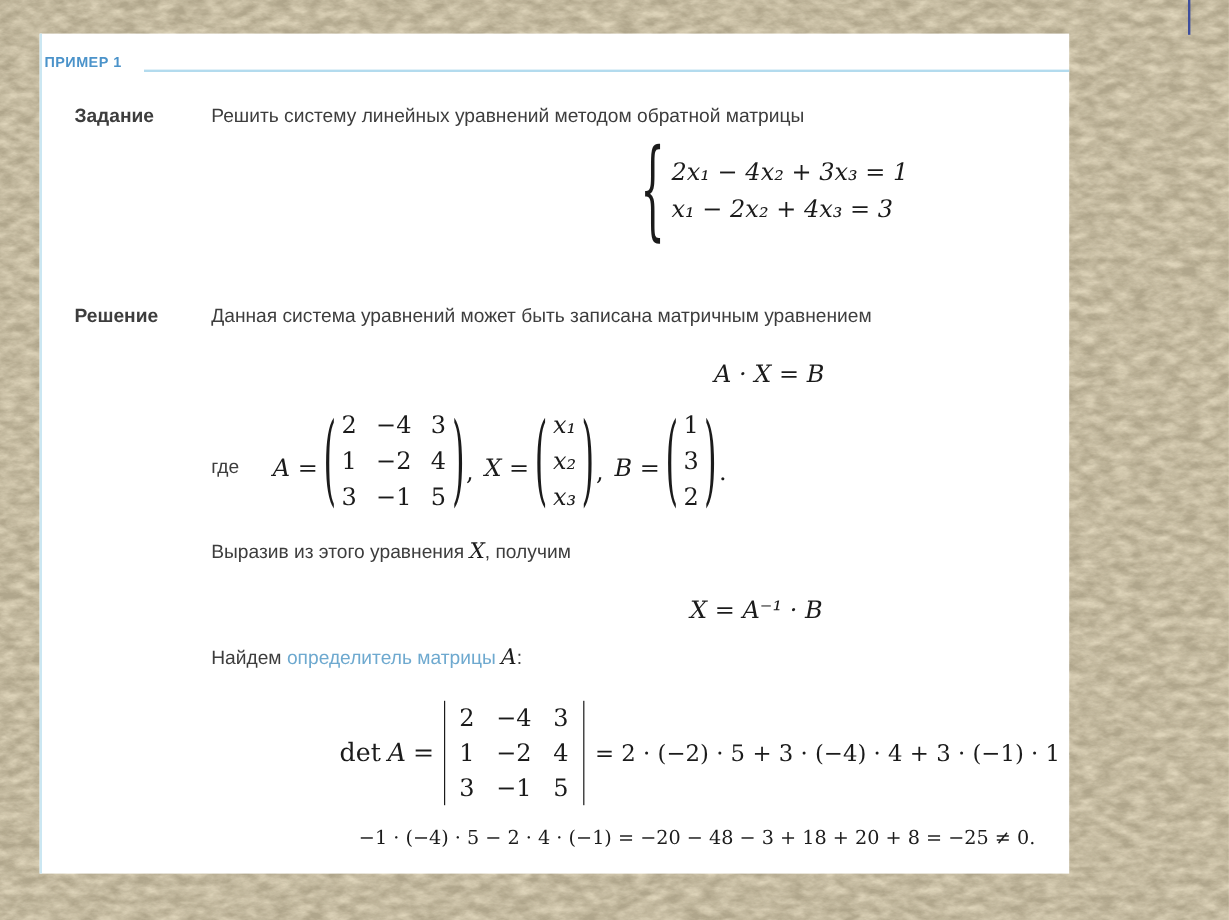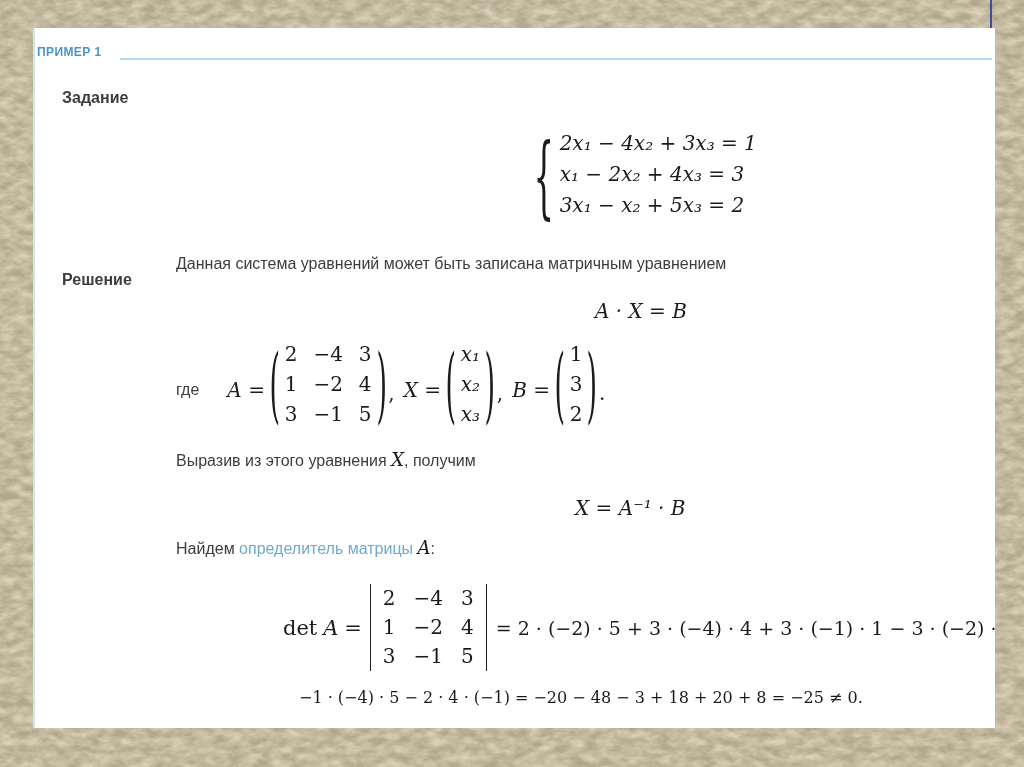--- a/index.html
+++ b/index.html
@@ -9,21 +9,21 @@
     overflow: hidden;
     background: #d8ceb2;
     font-family: "Liberation Sans", sans-serif;
   }
   .texture { position: absolute; left: 0; top: 0; display: block; }
   .frame-line {
     position: absolute; left: 990px; top: 0; width: 2px; height: 29px;
     background: #3e4e9c;
   }
   .panel {
-    position: absolute; left: 33px; top: 28px; width: 962px; height: 700px;
+    position: absolute; left: 33px; top: 28px; width: 858px; height: 700px;
     background: #ffffff;
     border-left: 2px solid #cbe7f2;
     overflow: hidden;
     box-sizing: border-box;
   }
   .example {
     position: absolute; left: 2px; top: 17px;
     font-size: 12px; font-weight: bold; letter-spacing: 0.4px;
     color: #4b93ca;
   }
@@ -41,21 +41,21 @@
     position: absolute; left: 498px; top: 100px;
     display: flex; align-items: center;
   }
   .brace {
     display: inline-block; font-family: "DejaVu Serif", serif; font-size: 34px;
     transform: scaleY(2.65) scaleX(0.95); transform-origin: 50% 50%;
     color: #1b1b1b; margin-right: 5px;
   }
   .sys-lines { display: flex; flex-direction: column; }
   .sys-line { font-size: 20px; line-height: 31px; white-space: nowrap; }
-  .sol-label { position: absolute; left: 27px; top: 227px; margin-top: 16px; }
+  .sol-label { position: absolute; left: 27px; top: 227px; }
   .sol-intro { position: absolute; left: 141px; top: 227px; white-space: nowrap; }
   .mat-eq { position: absolute; left: 560px; top: 271px; font-size: 20px; white-space: nowrap; }
   .where-row {
     position: absolute; left: 141px; top: 306px; height: 100px;
     display: flex; align-items: center; white-space: nowrap;
   }
   .where-word { transform: translateY(6px); margin-right: 24px; }
   .lhs { font-size: 20px; margin: 0 4px; transform: translateY(6px); }
   .matrix { display: inline-flex; align-items: center; }
   .paren {
@@ -108,27 +108,27 @@
 </svg>
 
 <div class="frame-line"></div>
 
 <div class="panel">
 
   <div class="example">ПРИМЕР 1</div>
   <div class="header-line"></div>
 
   <div class="sans label task-label">Задание</div>
+  <div class="sans task-text">Решить систему линейных уравнений методом обратной матрицы</div>
 
   <div class="system">
     <span class="brace">{</span>
     <span class="sys-lines">
       <span class="math it sys-line">2x₁ − 4x₂ + 3x₃ = 1</span>
       <span class="math it sys-line">x₁ − 2x₂ + 4x₃ = 3</span>
-      <span class="math it sys-line">3x₁ − x₂ + 5x₃ = 2</span>
     </span>
   </div>
 
   <div class="sans label sol-label">Решение</div>
   <div class="sans sol-intro">Данная система уравнений может быть записана матричным уравнением</div>
 
   <div class="math it mat-eq">A · X = B</div>
 
   <div class="where-row">
     <span class="sans where-word">где</span>

